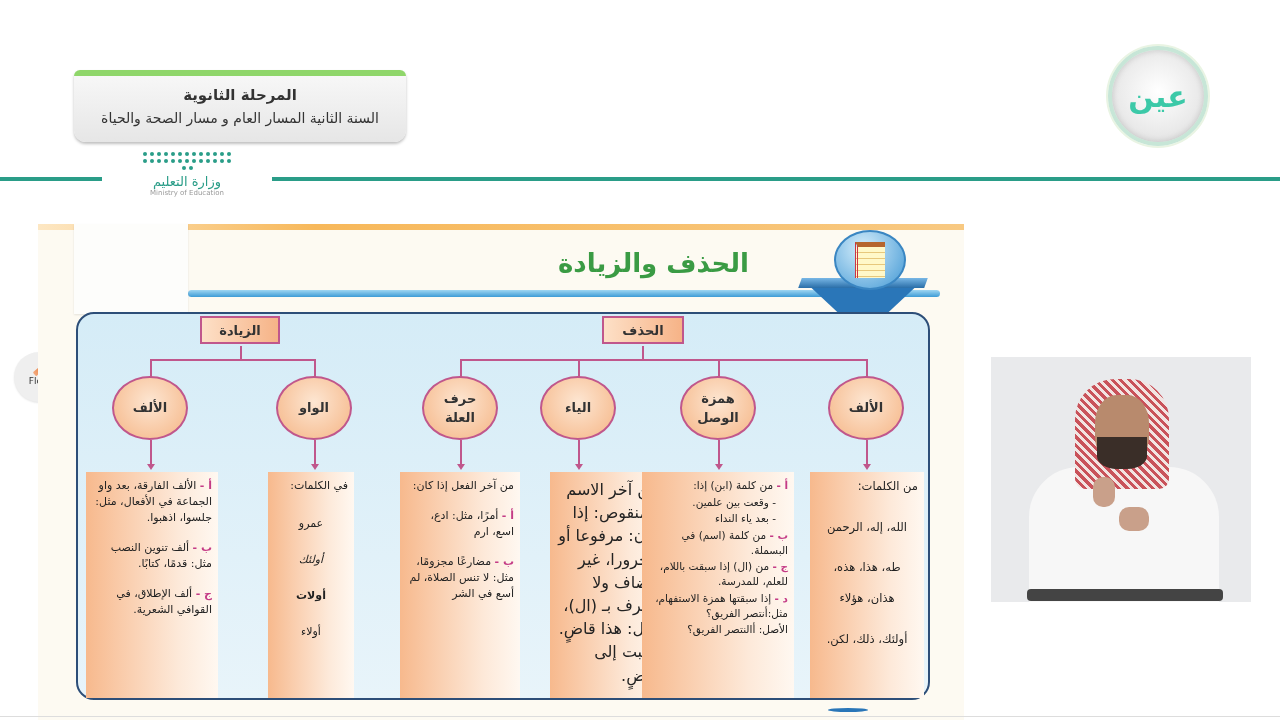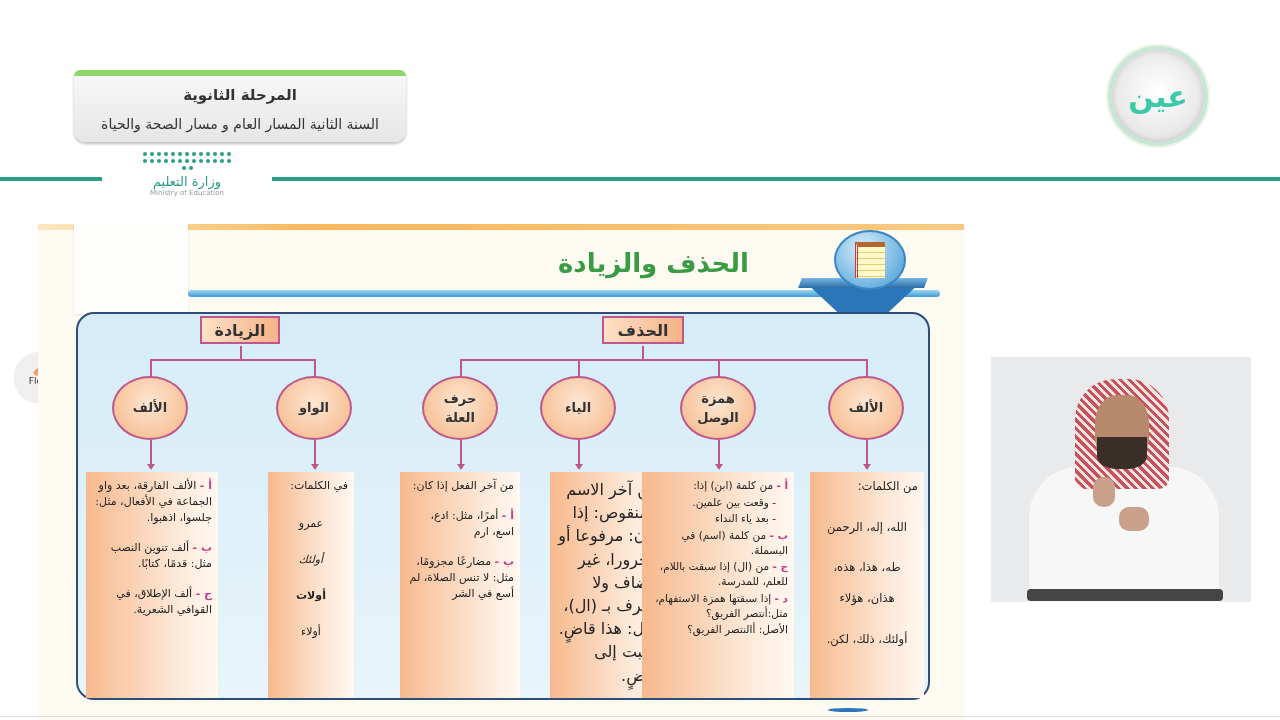--- a/index.html
+++ b/index.html
@@ -9,21 +9,21 @@
     
     .header-card {
       position: absolute; left: 74px; top: 70px; width: 332px; height: 72px;
       background: linear-gradient(#f7f7f7, #e6e6e6);
       border-radius: 6px 6px 12px 12px;
       box-shadow: 0 2px 3px rgba(0,0,0,0.25);
       text-align: center; direction: rtl;
       border-top: 6px solid #8fd66a;
     }
     .header-card .stage { font-weight: bold; font-size: 15px; color: #333; margin-top: 10px; }
-    .header-card .track { font-size: 14px; color: #333; margin-top: 12px; }
+    .header-card .track { font-size: 14px; color: #333; margin-top: 6px; }
 
     
     .channel-logo {
       position: absolute; left: 1108px; top: 46px; width: 100px; height: 100px; border-radius: 50%;
       background: radial-gradient(circle at 50% 45%, #ffffff 0%, #eaeaea 60%, #d5d5d5 100%);
       border: 4px solid #c7e6d7;
       box-shadow: 0 0 0 2px #e9f4e3, inset 0 0 6px rgba(0,0,0,0.15);
       display: flex; align-items: center; justify-content: center;
     }
     .channel-logo span { font-size: 30px; font-weight: bold; color: #3cc9a8; font-family: "DejaVu Sans", sans-serif; }
@@ -67,21 +67,21 @@
     
     .panel {
       position: absolute; left: 38px; top: 88px; width: 854px; height: 388px;
       border: 2px solid #2d4e78; border-radius: 18px;
       background: linear-gradient(180deg, #d5ecf7, #e8f4fa);
     }
 
     .cat-box {
       position: absolute; height: 28px; padding: 0 14px;
       border: 2px solid #c0578c; background: linear-gradient(90deg, #fde0c7, #f6b387);
-      font-weight: bold; font-size: 16px; color: #333; display: flex; align-items: center; justify-content: center; direction: rtl;
+      font-weight: bold; font-size: 13px; color: #333; display: flex; align-items: center; justify-content: center; direction: rtl;
     }
     .hline { position: absolute; height: 2px; background: #c0578c; }
     .vline { position: absolute; width: 2px; background: #c0578c; }
     .arrowhead { position: absolute; width: 0; height: 0; border-left: 4px solid transparent; border-right: 4px solid transparent; border-top: 6px solid #c0578c; }
 
     .oval {
       position: absolute; width: 76px; height: 64px; border-radius: 50%;
       border: 2px solid #c0578c;
       background: radial-gradient(circle at 50% 40%, #fde6d2, #f5b585);
       display: flex; align-items: center; justify-content: center; text-align: center;

